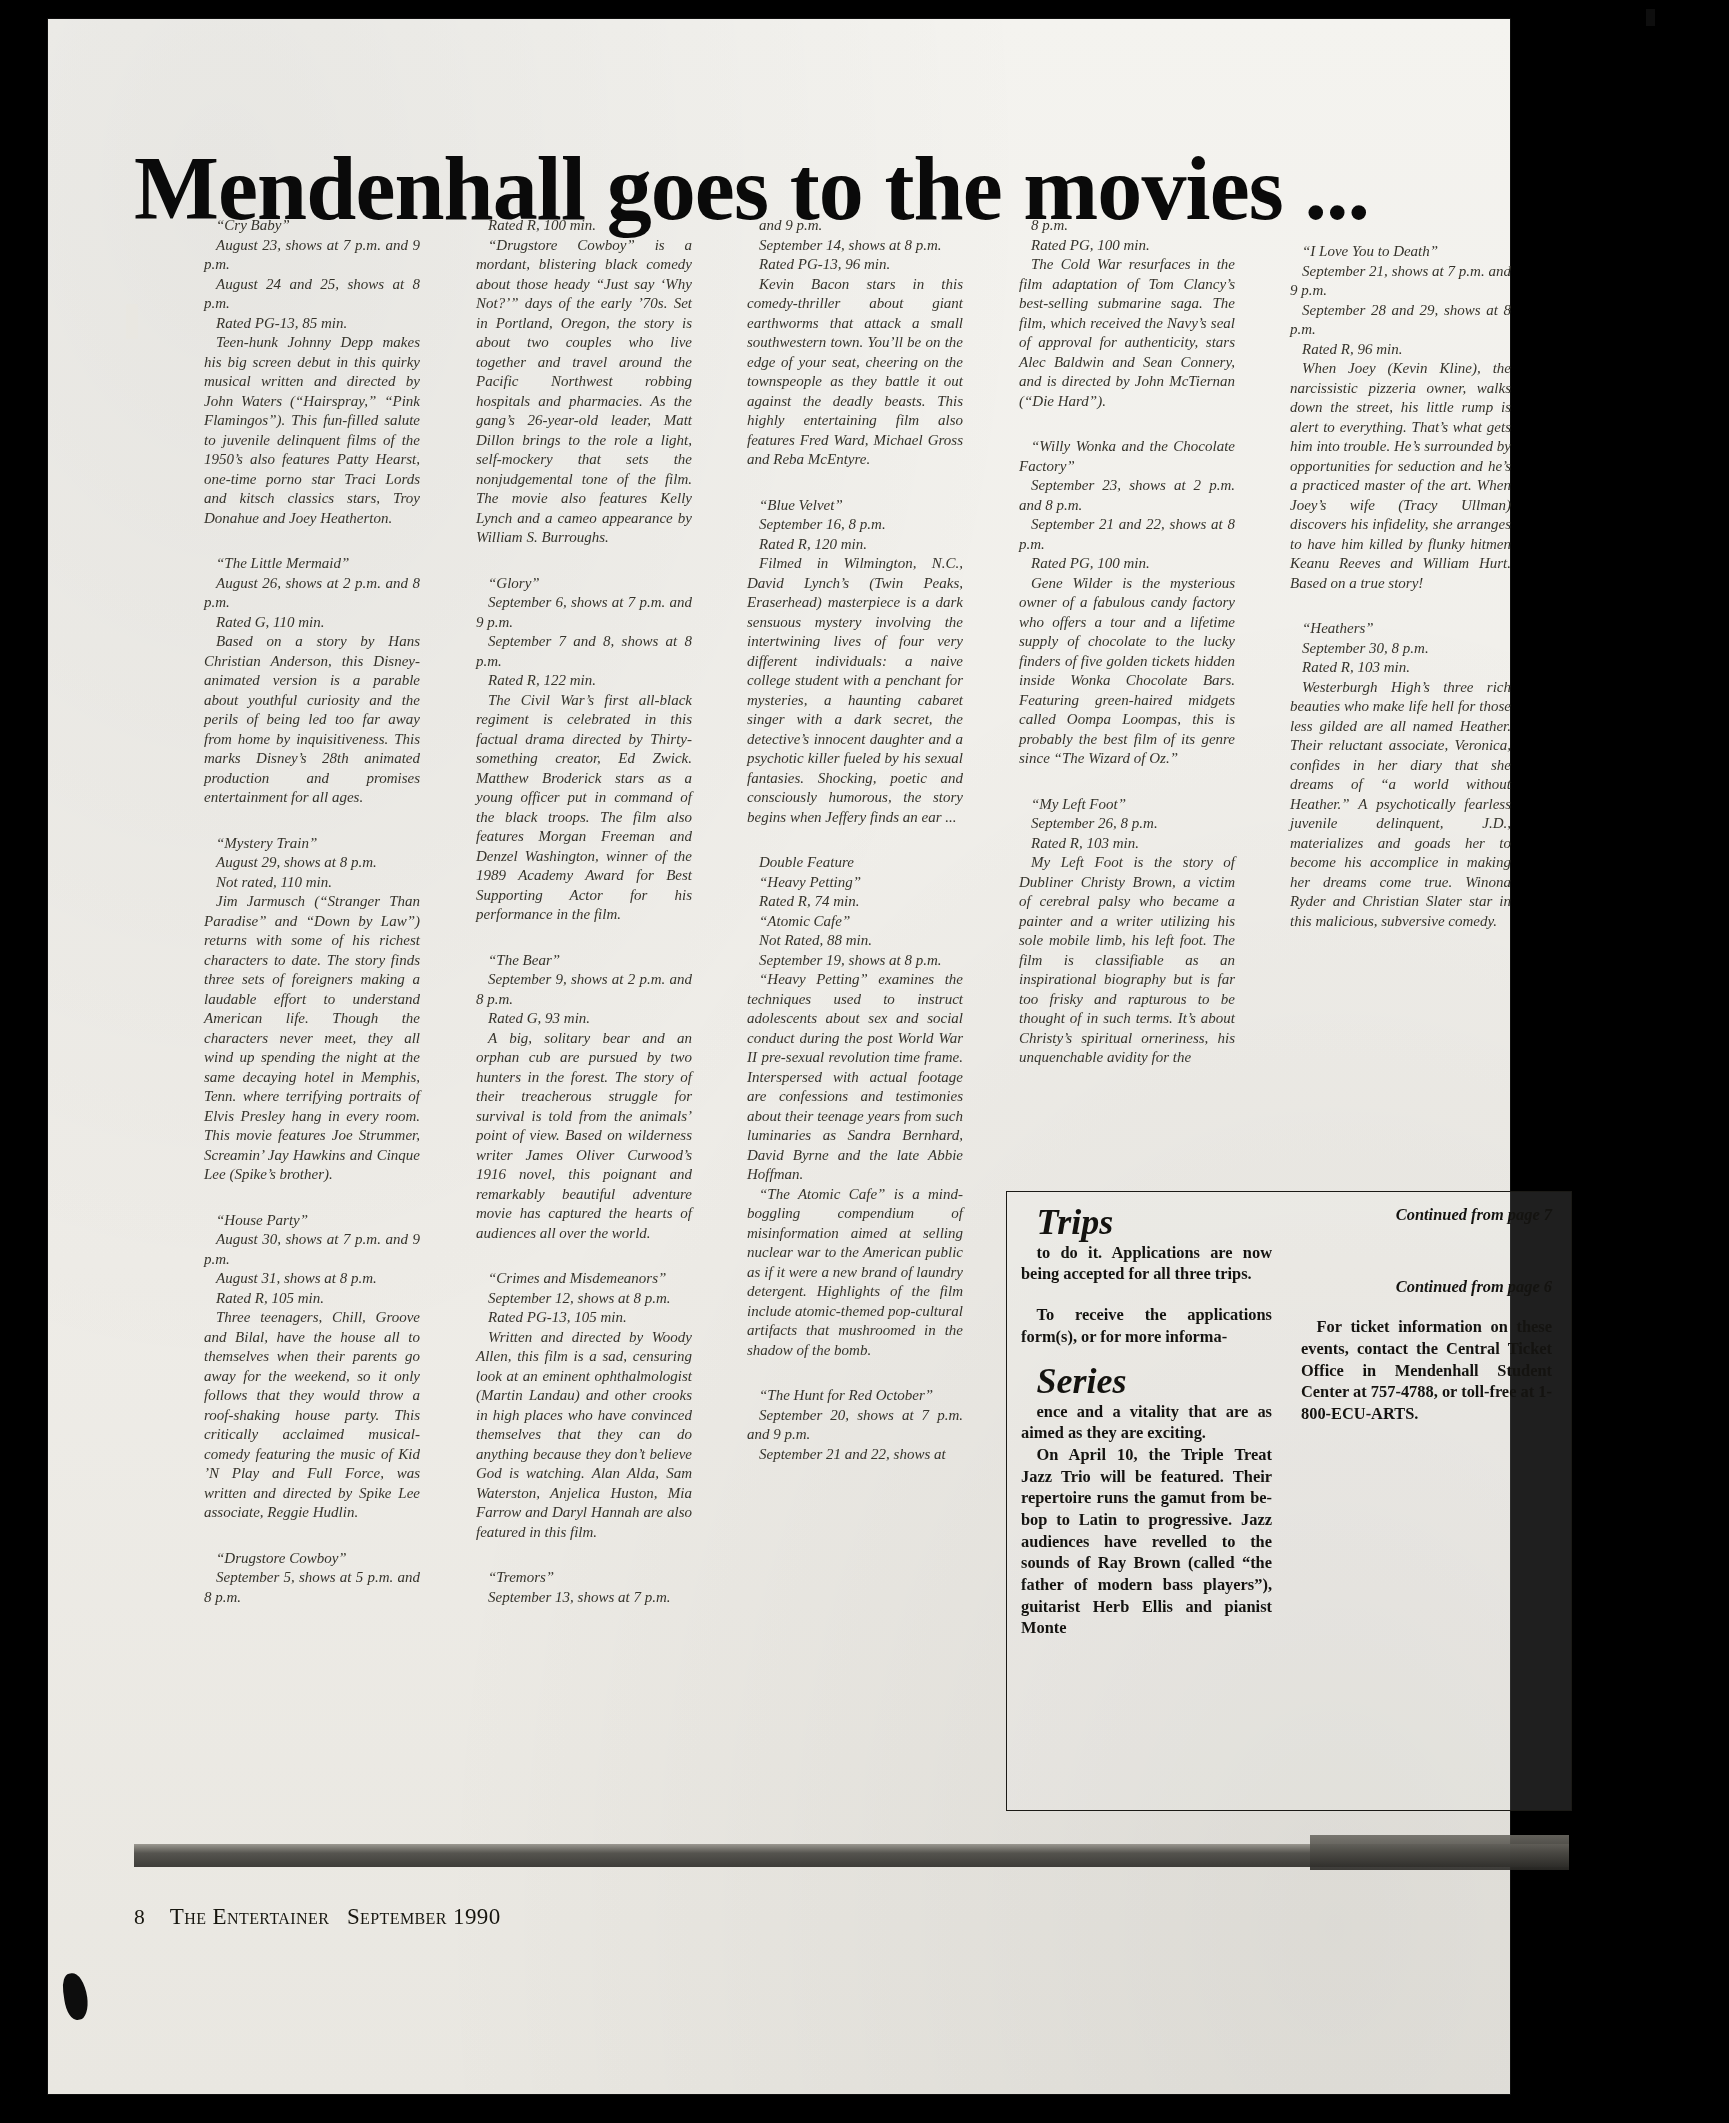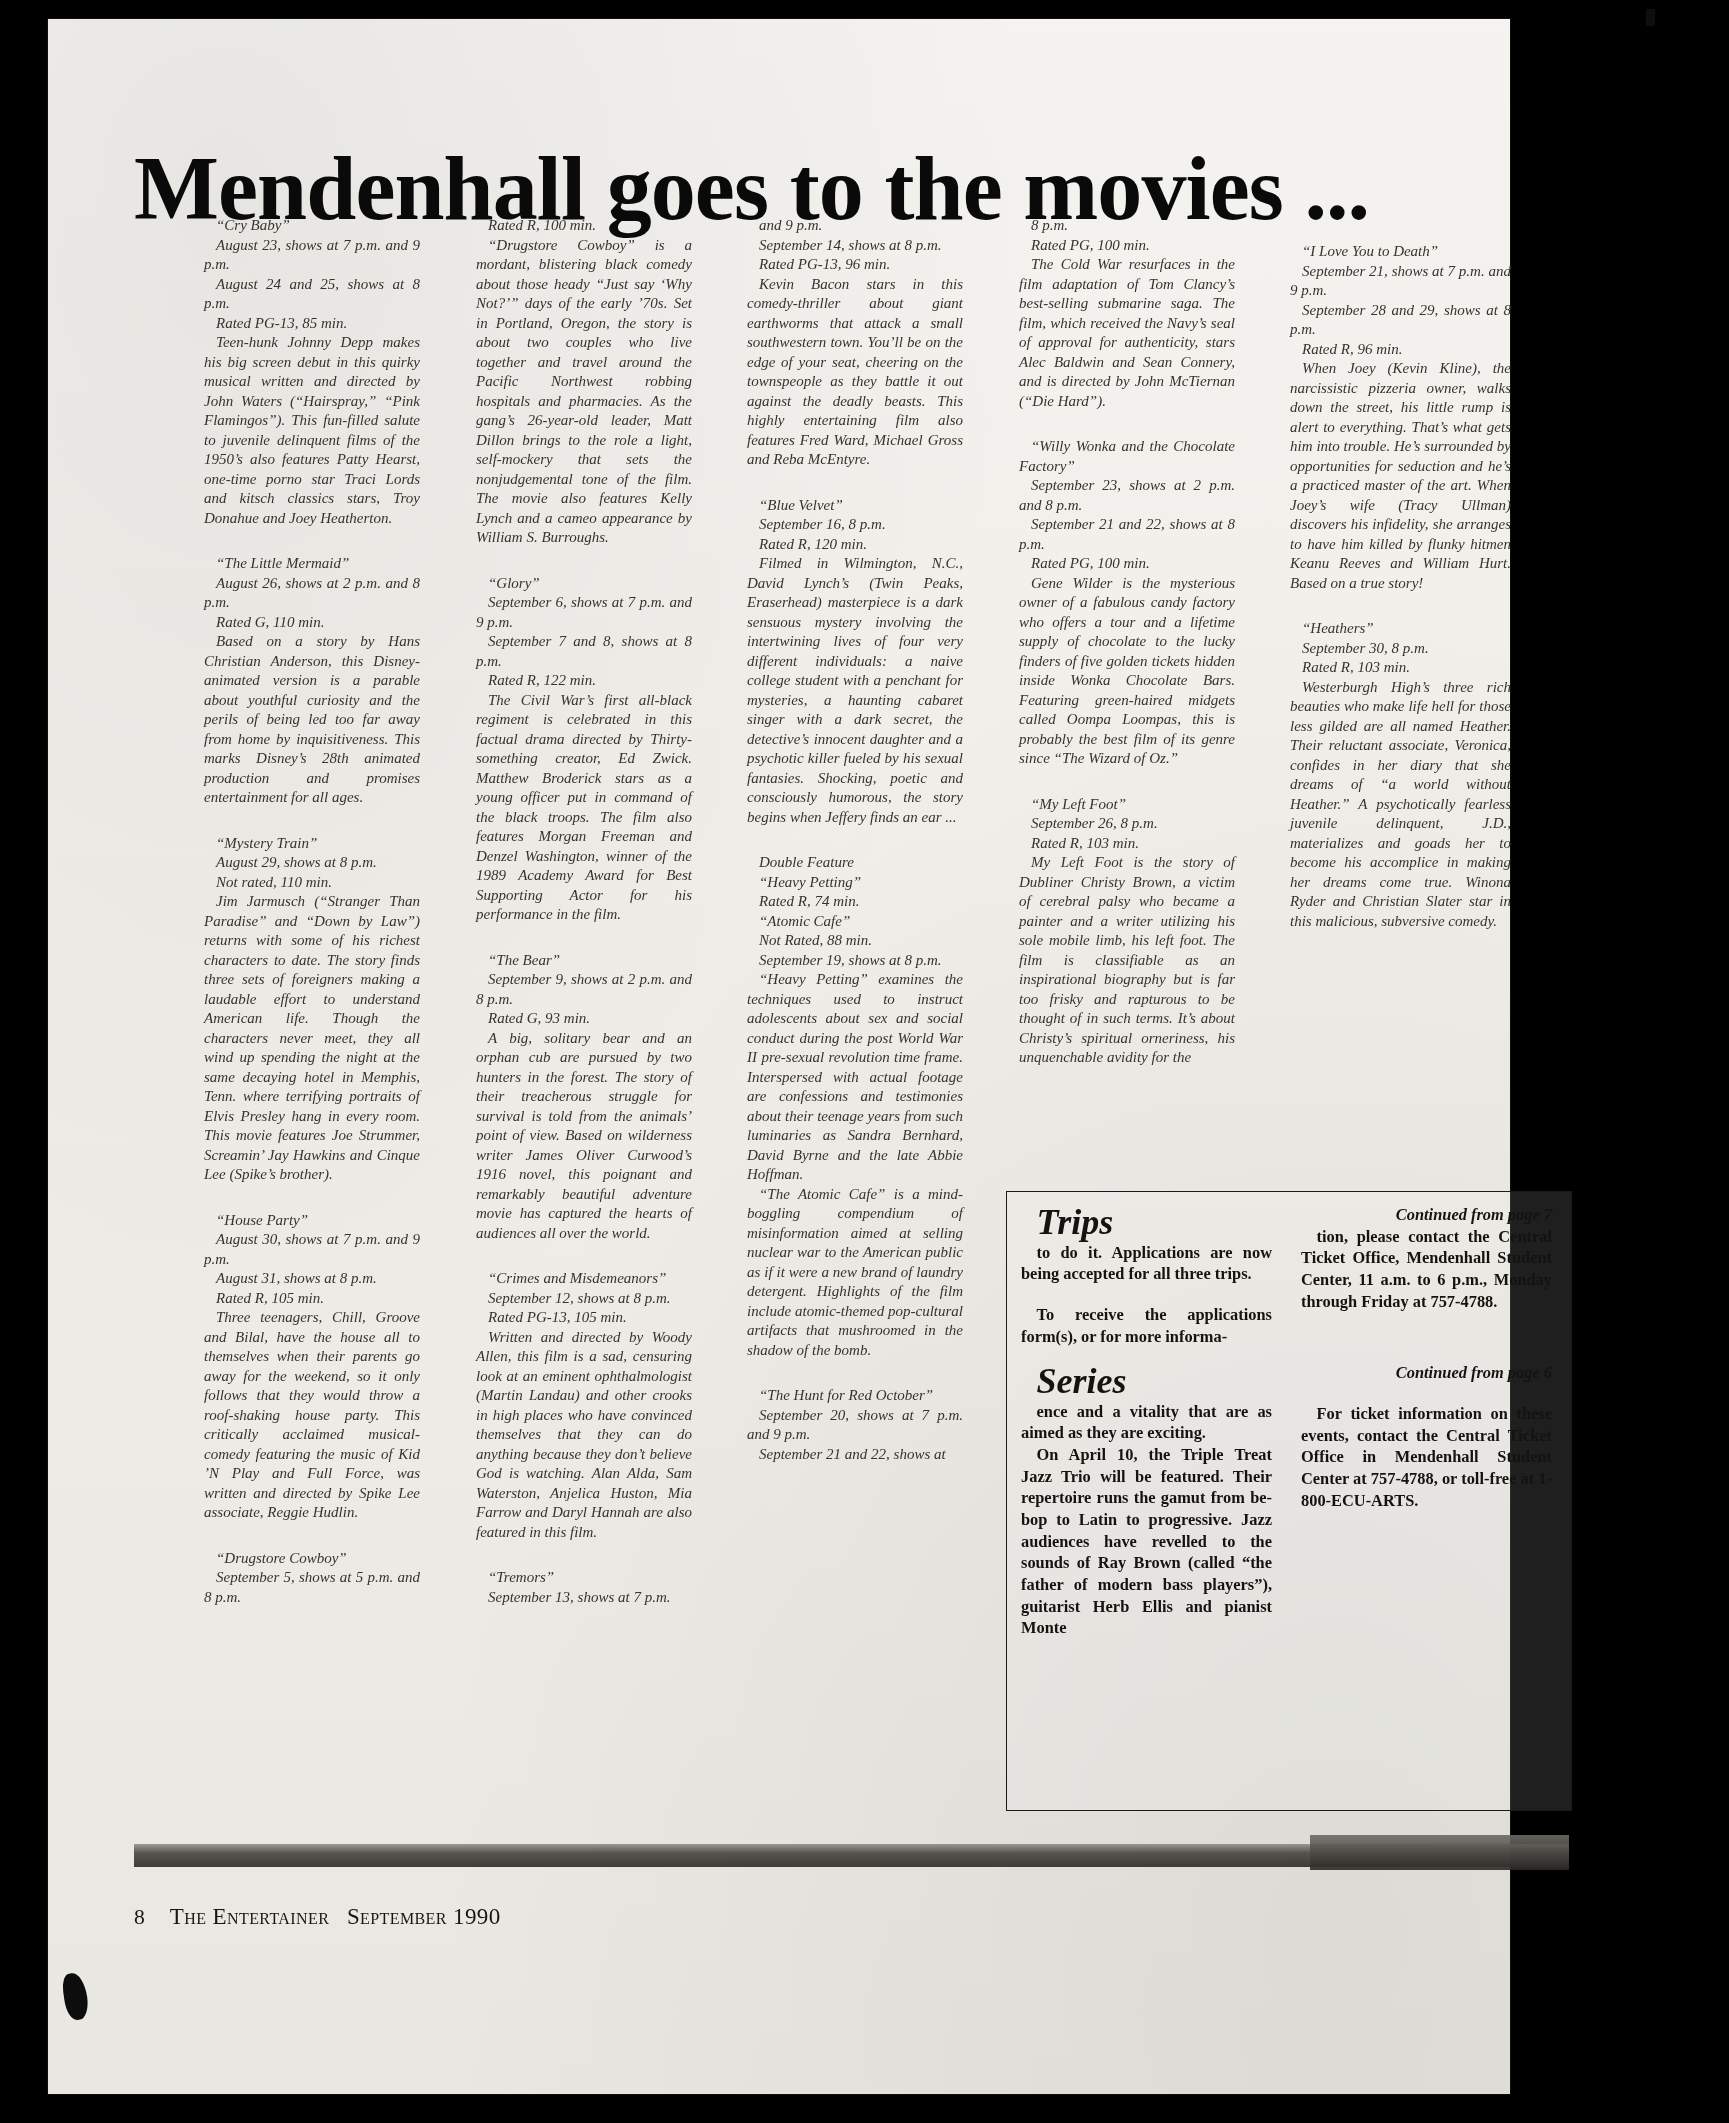--- a/index.html
+++ b/index.html
@@ -286,21 +286,20 @@
       <p class="box-head">Trips</p>
       <p>to do it. Applications are now being accepted for all three trips.</p>
       <div class="box-spacer"></div>
       <p>To receive the applications form(s), or for more informa-</p>
       <p class="box-head" style="margin-top:15.6px;">Series</p>
       <p>ence and a vitality that are as aimed as they are exciting.</p>
       <p>On April 10, the Triple Treat Jazz Trio will be featured. Their repertoire runs the gamut from be-bop to Latin to progressive. Jazz audiences have revelled to the sounds of Ray Brown (called “the father of modern bass players”), guitarist Herb Ellis and pianist Monte</p>
     </div>
     <div class="box-col right">
       <p class="box-contd">Continued from page 7</p>
-      <p>tion, please contact the Central Ticket Office, Mendenhall Student Center, 11 a.m. to 6 p.m., Monday through Friday at 757-4788.</p>
       <div class="box-spacer" style="height:50px;"></div>
       <p class="box-contd">Continued from page 6</p>
       <div class="box-spacer"></div>
       <p>For ticket information on these events, contact the Central Ticket Office in Mendenhall Student Center at 757-4788, or toll-free at 1-800-ECU-ARTS.</p>
     </div>
   </div>
 
   <div class="scanbar"></div>
   <div class="scanbar2"></div>
 

